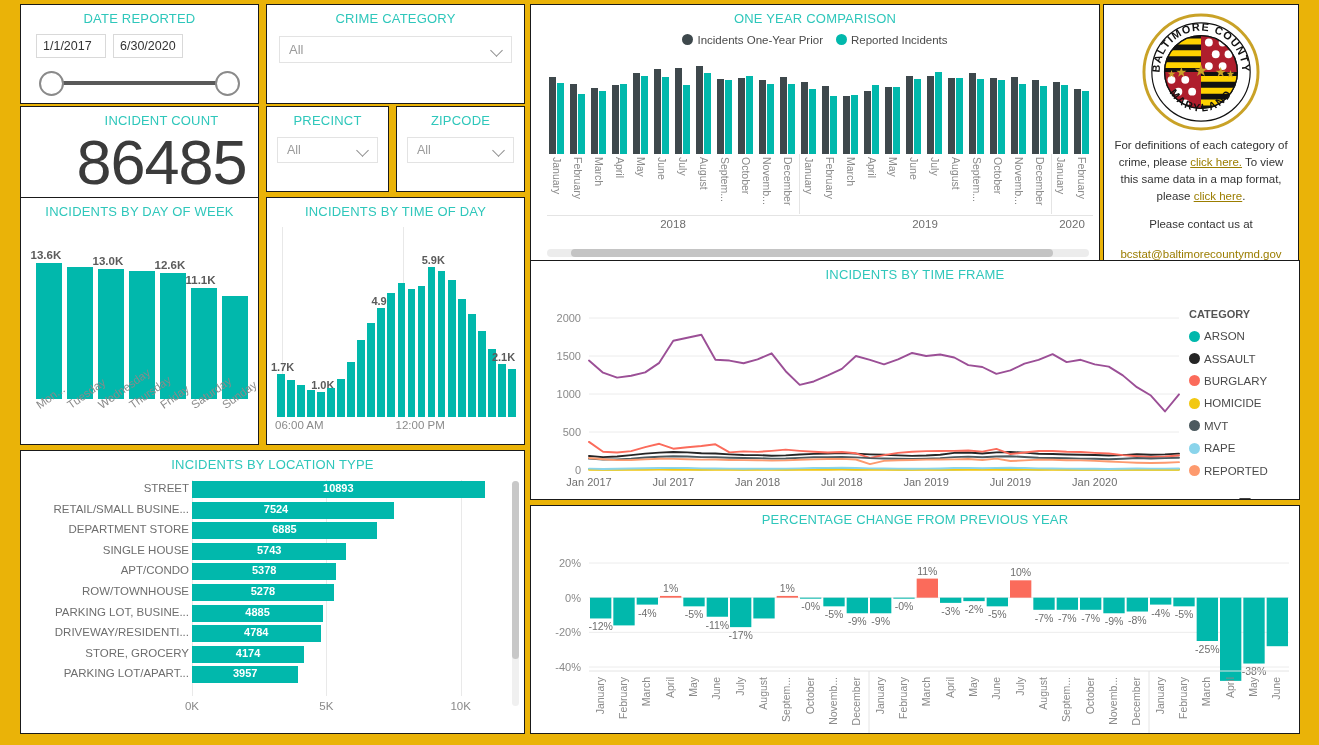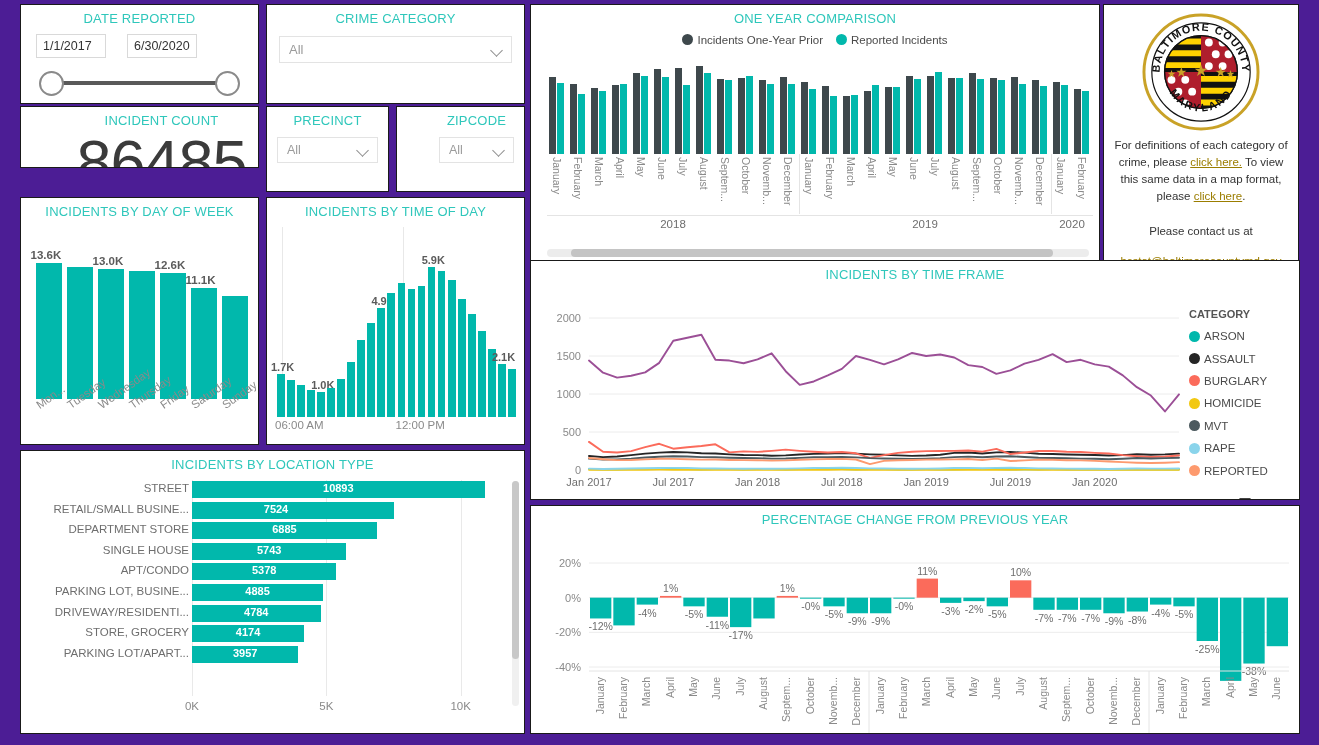--- a/index.html
+++ b/index.html
@@ -2,39 +2,39 @@
 <html><head>
 <meta charset="utf-8">
 <style>
   * { box-sizing: border-box; margin: 0; padding: 0; }
   html, body {
     width: 1319px; height: 745px;
     background: #ffffff;
     font-family: "Liberation Sans", sans-serif;
     overflow: hidden;
   }
-  .dash { position: relative; width: 1319px; height: 745px; background: #4c1d95; }
+  .dash { position: relative; width: 1319px; height: 745px; background: #eab308; }
   .panel {
     position: absolute;
     border: 1px solid #1a1a1a;
     background: #ffffff;
     overflow: hidden;
   }
   .ptitle {
     text-align: center;
     color: #2FC7BB;
     font-size: 13px;
     letter-spacing: .2px;
     padding-top: 6px;
     white-space: nowrap;
   }
 
   
   #p-date { left: 20px; top: 4px; width: 239px; height: 100px; }
-  .date-boxes { display: flex; gap: 21px; padding: 8px 0 0 15px; }
+  .date-boxes { display: flex; gap: 7px; padding: 8px 0 0 15px; }
   .date-box {
     width: 70px; height: 24px;
     border: 1px solid #d9d9d9;
     font-size: 12.5px; color: #333;
     display: flex; align-items: center; padding-left: 6px;
     background: #fff;
   }
   .slider-wrap { position: relative; margin: 11px 18px 0 18px; height: 30px; }
   .slider-track {
     position: absolute; left: 16px; right: 16px; top: 12px;
@@ -58,29 +58,29 @@
   }
   .chev { width: 12px; height: 12px; position: relative; }
   .chev::before {
     content: ""; position: absolute; left: 1px; top: 2px;
     width: 8px; height: 8px;
     border-right: 1.4px solid #8d8d8d; border-bottom: 1.4px solid #8d8d8d;
     transform: rotate(45deg);
   }
 
   
-  #p-count { left: 20px; top: 106px; width: 239px; height: 62px; padding-left: 44px; }
+  #p-count { left: 20px; top: 106px; width: 239px; height: 92px; padding-left: 44px; }
   .bignum {
     text-align: center; font-size: 63px; color: #3b3b3b;
     line-height: 62px; letter-spacing: -1px; margin-top: 3px;
   }
 
   
   #p-prec { left: 266px; top: 106px; width: 123px; height: 86px; }
-  #p-zip  { left: 396px; top: 106px; width: 129px; height: 86px; padding-left: 32px; }
+  #p-zip  { left: 396px; top: 106px; width: 129px; height: 86px; }
   .dd.sm { margin: 9px 10px 0 10px; height: 26px; font-size: 12.5px; }
 
   
   #p-dow { left: 20px; top: 197px; width: 239px; height: 248px; }
   .dow-plot { position: relative; height: 168px; margin: 12px 10px 0 12px; }
   .dow-bar {
     position: absolute; bottom: 0; width: 26px;
     background: #01B8AC;
   }
   .dow-lab {
@@ -174,21 +174,21 @@
   .oyc-sb i { position: absolute; left: 24px; right: 36px; top: 0; height: 8px; background: #c4c4c4; border-radius: 4px; display:block;}
 
   
   #p-logo { left: 1103px; top: 4px; width: 196px; height: 259px; }
   .seal { width: 118px; height: 118px; margin: 8px auto 0 auto; display: block; }
   .logo-text {
     font-size: 11.5px; color: #333; text-align: center;
     line-height: 17px; padding: 6px 9px 0 9px;
   }
   .logo-text a { color: #9b7d00; text-decoration: underline; }
-  .logo-contact { font-size: 11.5px; color: #333; text-align: center; margin-top: 20px; }
+  .logo-contact { font-size: 11.5px; color: #333; text-align: center; margin-top: 13px; }
   .logo-mail { font-size: 11.5px; color: #9b7d00; text-align: center; margin-top: 18px; }
 
   
   #p-tf { left: 530px; top: 260px; width: 770px; height: 240px; }
   .tf-wrap { position: relative; width: 100%; height: 100%; }
   .tf-legend { position: absolute; right: 6px; top: 26px; width: 104px; }
   .tf-legend .hdr { font-size: 11px; color: #555; font-weight: bold; margin-bottom: 5px; }
   .tf-item { display: flex; align-items: center; height: 22.4px; font-size: 11.5px; color: #4a4a4a; }
   .tf-item .dot { width: 11px; height: 11px; border-radius: 50%; margin-right: 4px; }
   .tf-more {
@@ -340,20 +340,25 @@
         </div>
         <div class="loc-row">
           <div class="loc-name">SINGLE HOUSE</div>
           <div class="loc-bar" style="width: 154.282px;"></div>
           <div class="loc-val" style="left: 240.141px;">5743</div>
         </div>
         <div class="loc-row">
           <div class="loc-name">APT/CONDO</div>
           <div class="loc-bar" style="width: 144.477px;"></div>
           <div class="loc-val" style="left: 235.238px;">5378</div>
+        </div>
+        <div class="loc-row">
+          <div class="loc-name">ROW/TOWNHOUSE</div>
+          <div class="loc-bar" style="width: 141.79px;"></div>
+          <div class="loc-val" style="left: 233.895px;">5278</div>
         </div>
         <div class="loc-row">
           <div class="loc-name">PARKING LOT, BUSINE...</div>
           <div class="loc-bar" style="width: 131.233px;"></div>
           <div class="loc-val" style="left: 228.616px;">4885</div>
         </div>
         <div class="loc-row">
           <div class="loc-name">DRIVEWAY/RESIDENTI...</div>
           <div class="loc-bar" style="width: 128.519px;"></div>
           <div class="loc-val" style="left: 227.26px;">4784</div>

